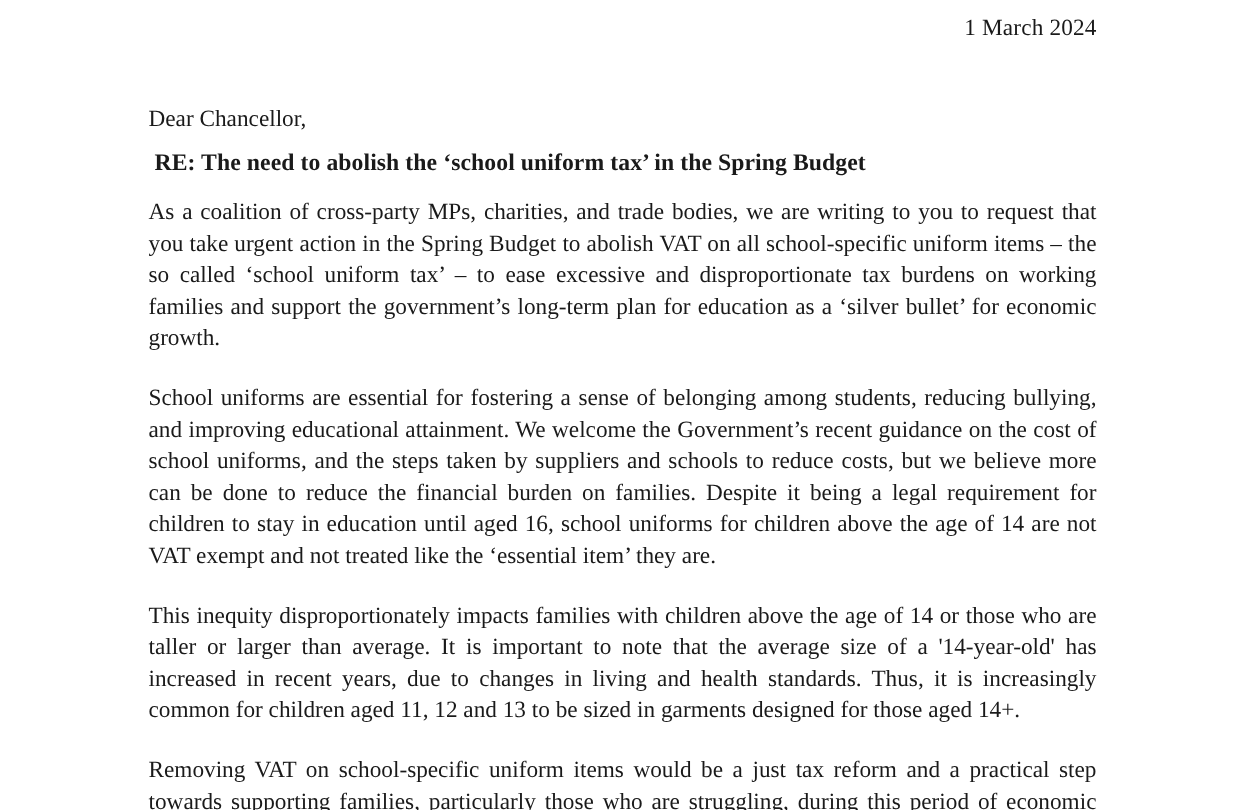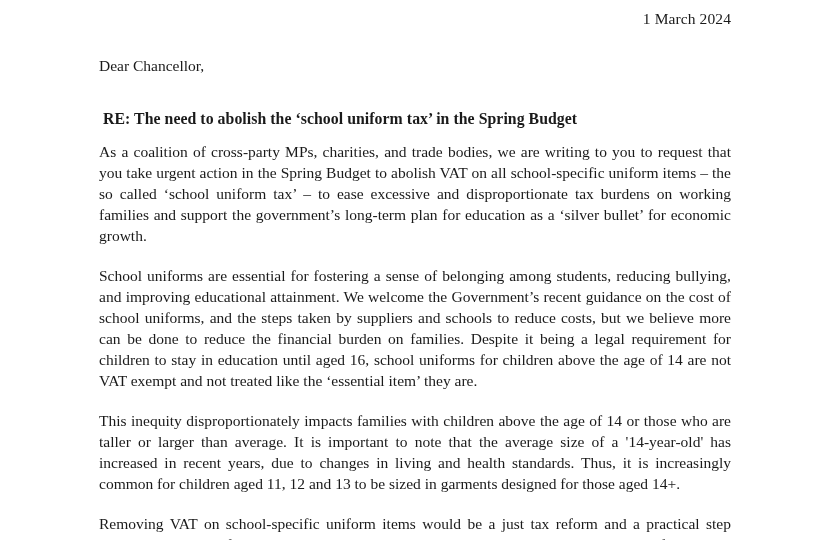--- a/index.html
+++ b/index.html
@@ -31,28 +31,28 @@
   .date-line {
     text-align: right;
     font-size: 15.5px;
     line-height: 20px;
     padding-top: 9px;
     letter-spacing: 0.1px;
   }
   .salutation {
     font-size: 15.5px;
     line-height: 21px;
-    margin-top: 26px;
+    margin-top: 40px;
     text-align: left;
   }
   .subject {
     font-size: 15.8px;
     font-weight: bold;
     line-height: 21px;
-    margin-top: 32px;
+    margin-top: 8px;
     padding-left: 4px;
     text-align: left;
     letter-spacing: 0.05px;
   }
   .para {
     font-size: 15.5px;
     line-height: 21px;
     margin-top: 19px;
     text-align: justify;
     text-justify: inter-word;

